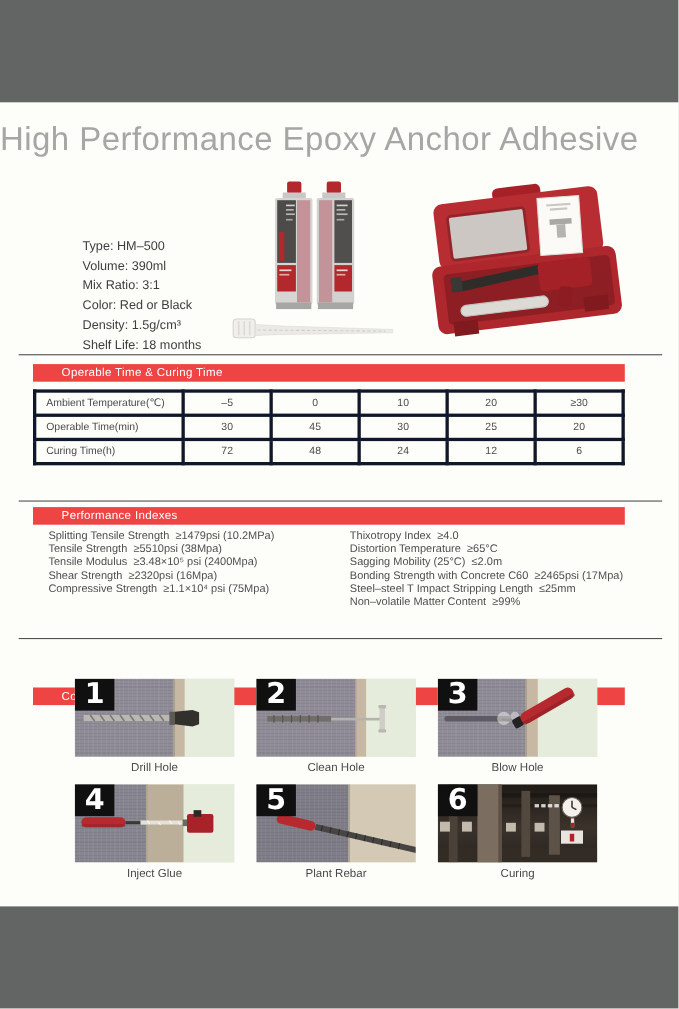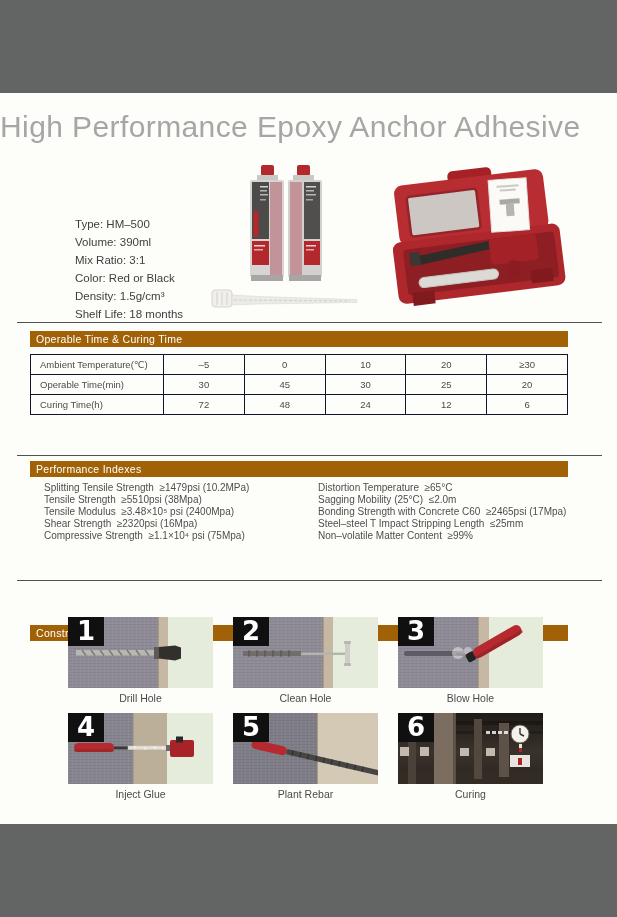--- a/index.html
+++ b/index.html
@@ -6,26 +6,26 @@
   .page{position:relative;width:617px;height:917px;background:#fdfdfa;overflow:hidden;
         font-family:"Liberation Sans","DejaVu Sans",sans-serif;margin:0 auto;}
   .band{position:absolute;left:0;width:617px;height:93px;background:#636565;}
   .band.top{top:0;} .band.bottom{top:824px;}
   .title{position:absolute;top:110px;left:0;width:539px;text-align:center;
          font-size:30px;color:#a6a6a6;letter-spacing:.4px;white-space:nowrap;}
   .specs{position:absolute;left:75px;top:190px;font-size:11.5px;line-height:18px;color:#3e3e3e;margin-top:25px;}
   .product-svg{position:absolute;left:200px;top:163px;width:370px;height:150px;}
   .rule{position:absolute;left:17px;width:585px;height:1px;background:#505152;}
   .rule.r1{top:322px;} .rule.r2{top:455px;} .rule.r3{top:580px;}
-  .secbar{position:absolute;left:30px;width:538px;height:16px;background:#a16207;color:#fff;
-          font-size:10.5px;line-height:16px;padding-left:6px;box-sizing:border-box;letter-spacing:.3px;}
+  .secbar{position:absolute;left:30px;width:538px;height:16px;background:#ef4444;color:#fff;
+          font-size:10.5px;line-height:16px;padding-left:26px;box-sizing:border-box;letter-spacing:.3px;}
   .secbar.b1{top:331px;} .secbar.b2{top:461px;} .secbar.b3{top:591px;margin-top:34px;}
   table.cure{position:absolute;left:30px;top:354px;width:538px;border-collapse:collapse;
              font-size:9.5px;color:#4a4a4a;table-layout:fixed;}
-  table.cure td{border:1px solid #0f172a;height:19px;text-align:center;padding:0;}
+  table.cure td{border:3px solid #0f172a;height:19px;text-align:center;padding:0;}
   table.cure td.lbl{width:123px;text-align:left;padding-left:9px;}
   .perf{position:absolute;top:482px;font-size:10px;line-height:12.1px;color:#4e4e4e;}
   .perf.left{left:44px;} .perf.right{left:318px;}
   .perf div{white-space:pre;}
   .construction-grid{position:absolute;left:68px;top:617px;display:grid;
                      grid-template-columns:repeat(3,145px);column-gap:20px;row-gap:8px;}
   .scene{position:relative;width:145px;height:71px;overflow:hidden;background:#e5ecdb;}
   .wall,.edge,.bg,.dark{position:absolute;top:0;bottom:0;}
   .wall{left:0;background:#8f8c97;
     background-image:repeating-linear-gradient(0deg,rgba(0,0,0,.06) 0 1px,transparent 1px 3px),
@@ -167,20 +167,21 @@
   <div class="secbar b2">Performance Indexes</div>
 
   <div class="perf left">
     <div>Splitting Tensile Strength  ≥1479psi (10.2MPa)</div>
     <div>Tensile Strength  ≥5510psi (38Mpa)</div>
     <div>Tensile Modulus  ≥3.48×10⁵ psi (2400Mpa)</div>
     <div>Shear Strength  ≥2320psi (16Mpa)</div>
     <div>Compressive Strength  ≥1.1×10⁴ psi (75Mpa)</div>
   </div>
   <div class="perf right">
+    <div>Thixotropy Index  ≥4.0</div>
     <div>Distortion Temperature  ≥65°C</div>
     <div>Sagging Mobility (25°C)  ≤2.0m</div>
     <div>Bonding Strength with Concrete C60  ≥2465psi (17Mpa)</div>
     <div>Steel–steel T Impact Stripping Length  ≤25mm</div>
     <div>Non–volatile Matter Content  ≥99%</div>
   </div>
 
   <div class="rule r3"></div>
   <div class="secbar b3">Construction Process</div>
 

